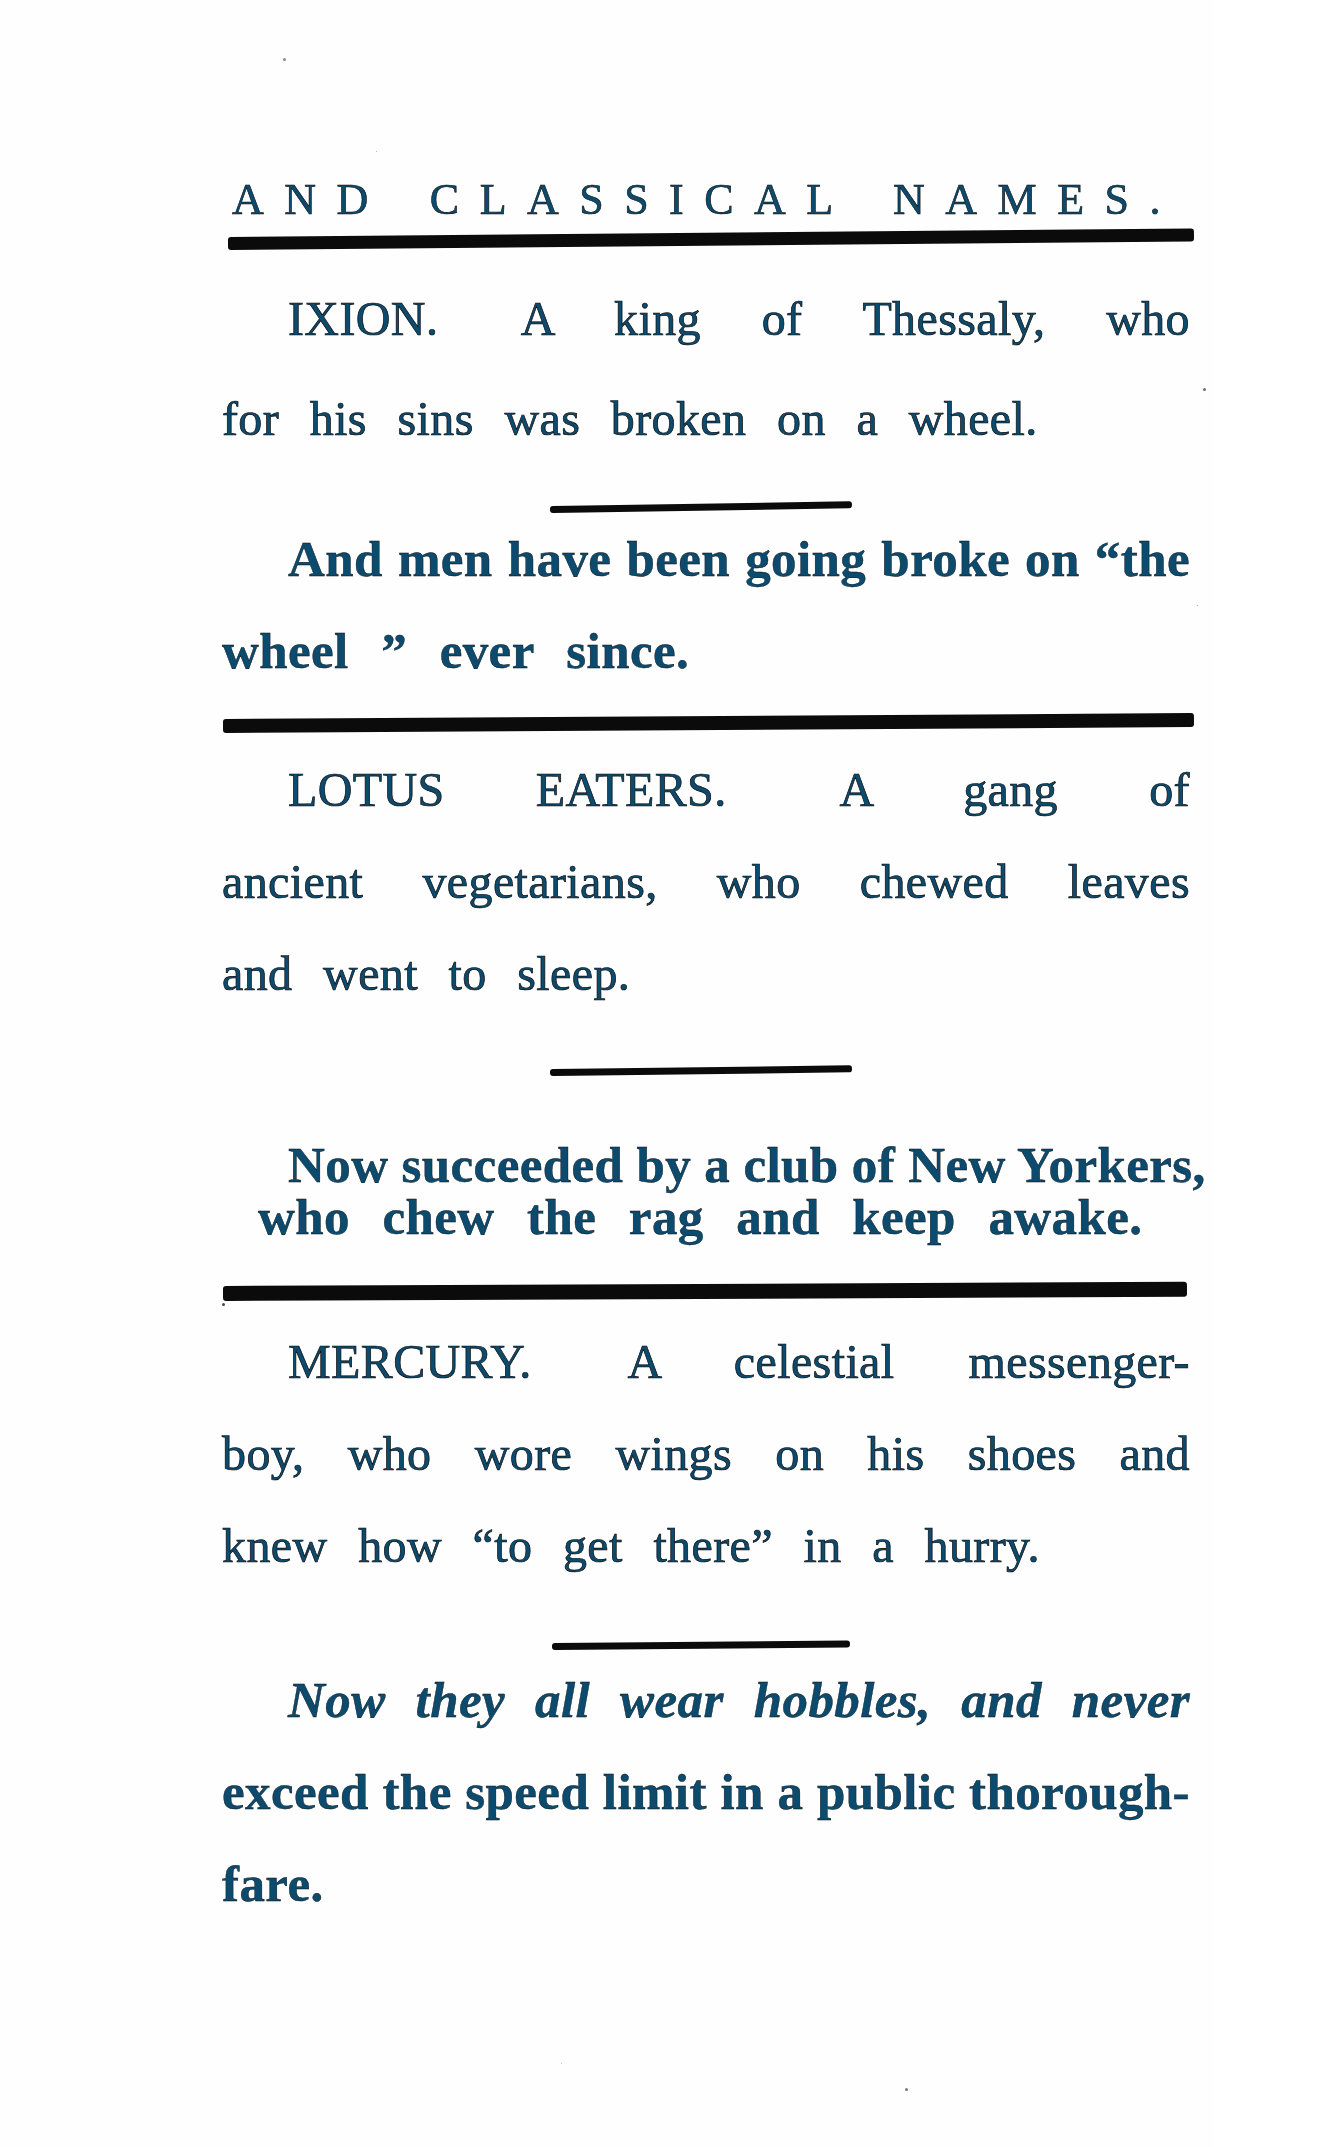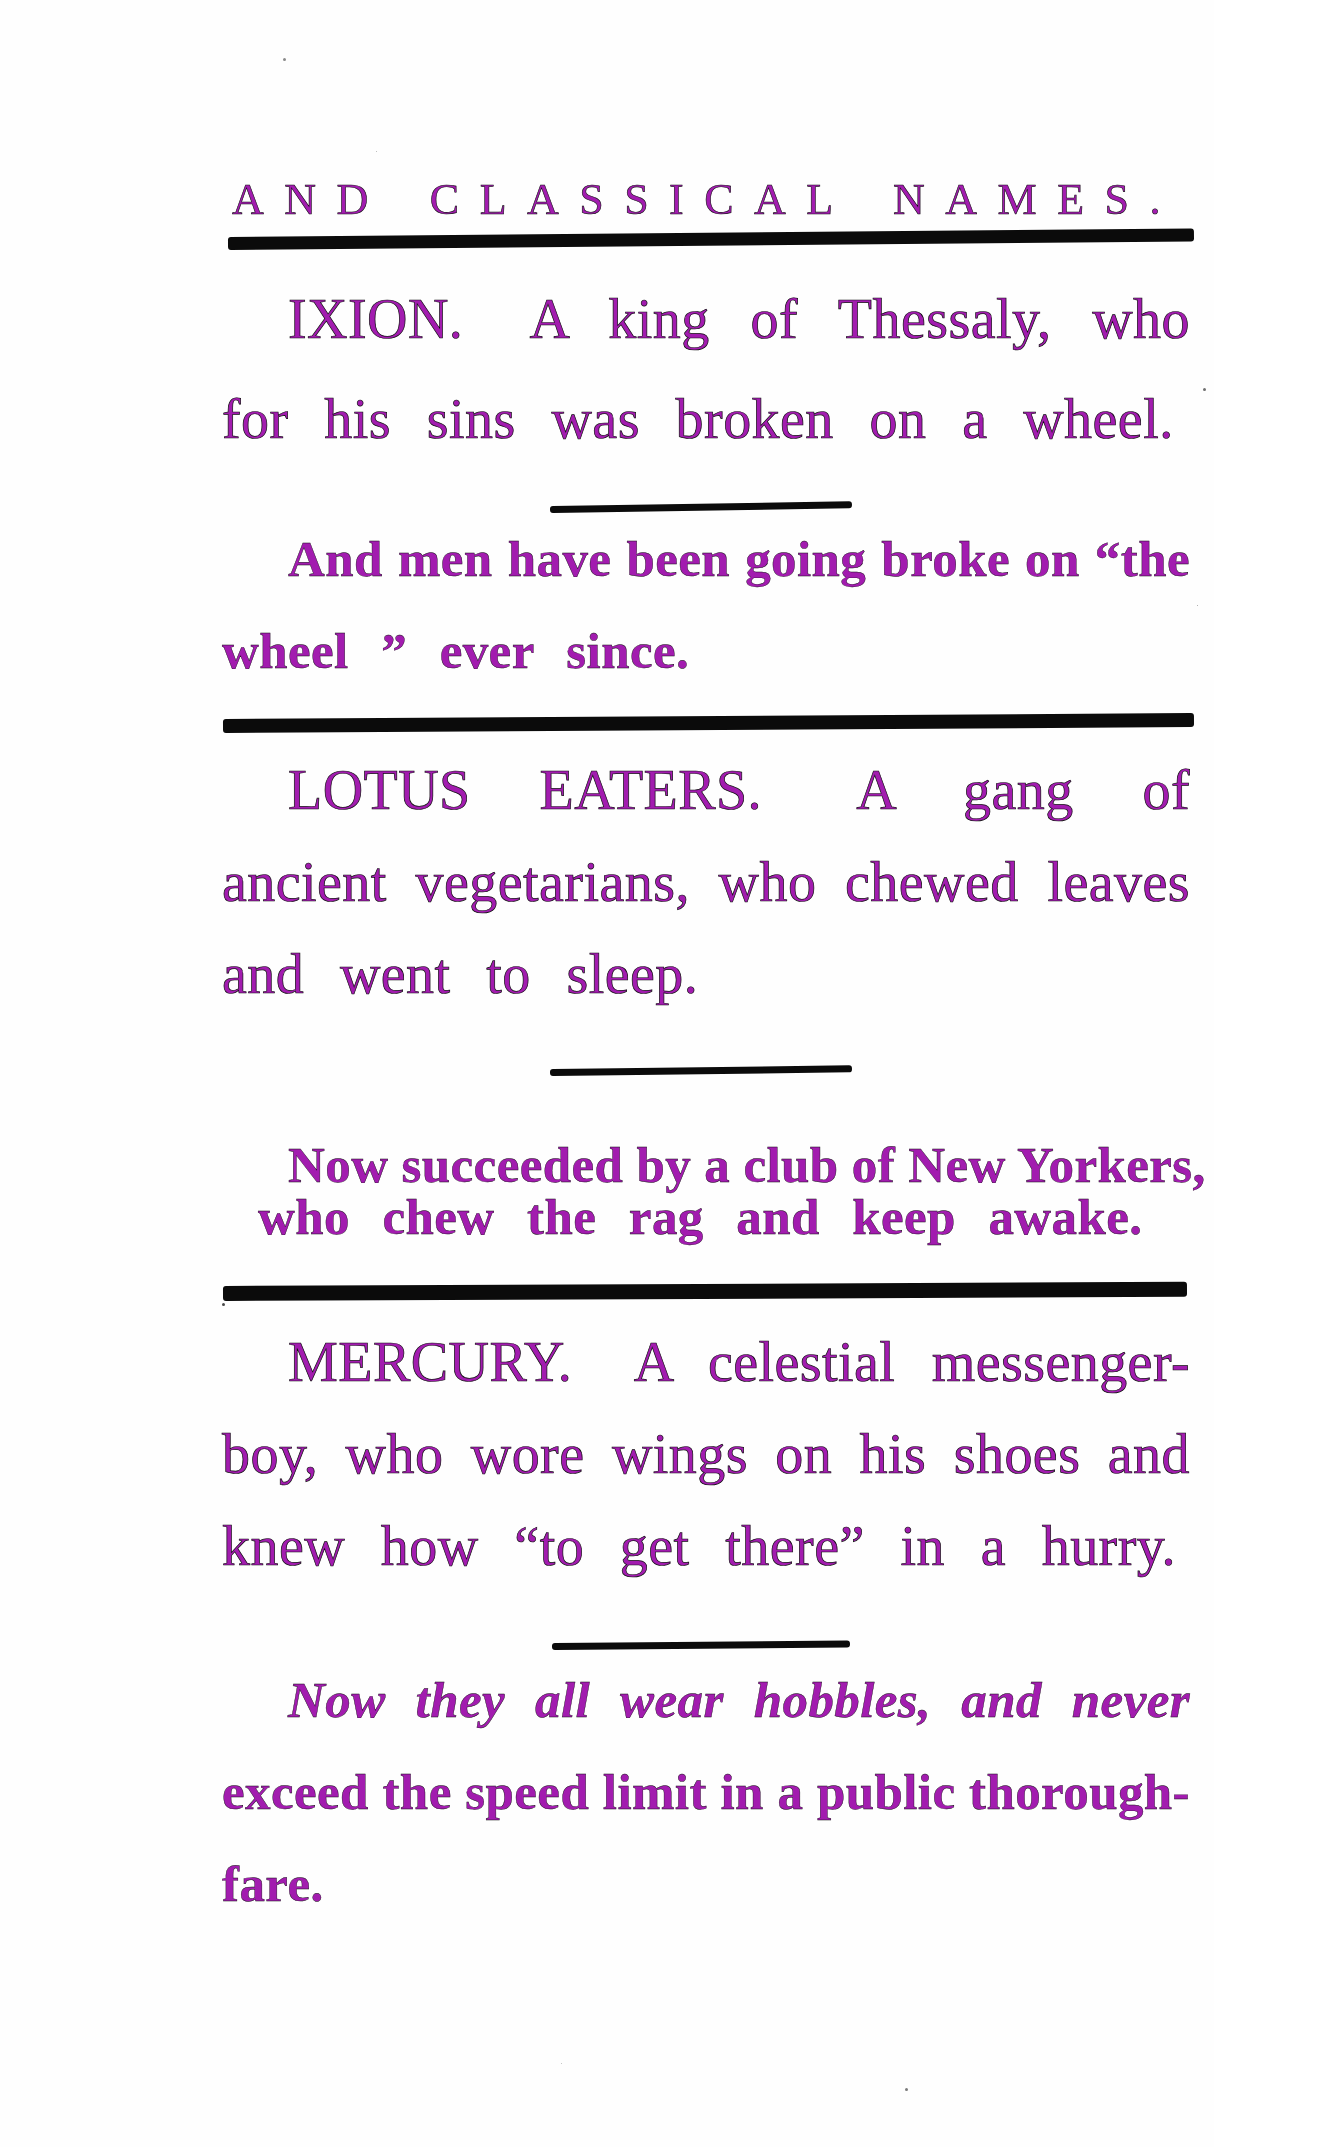--- a/index.html
+++ b/index.html
@@ -2,21 +2,21 @@
 <html><head>
 <meta charset="utf-8">
 <style>
   html,body{margin:0;padding:0;background:#ffffff;}
   .page{
     position:relative;
     width:1214px;height:2147px;
     background:#fefefe;
     overflow:hidden;
     font-family:"Liberation Serif","DejaVu Serif",serif;
-    color:#a21caf;
+    color:#0c4a6e;
   }
   .header{
     position:absolute;
     left:232px;top:174px;
     font-size:44px;
     line-height:52px;
     font-weight:400;
     letter-spacing:0.465em;
     word-spacing:0.22em;
     white-space:nowrap;
@@ -47,21 +47,21 @@
     height:60px;
     line-height:60px;
     text-align:justify;
     letter-spacing:0.008em;
     white-space:nowrap;
   }
   .line.first{padding-left:66px;}
   .line.just{text-align-last:justify;}
   .line.last{text-align-last:left;word-spacing:0.38em;}
   .def .line{
-    font-size:56px;
+    font-size:48px;
     font-weight:400;
     -webkit-text-stroke:0.7px #0d0d0d;
   }
   .quip .line{
     font-size:51px;
     font-weight:700;
     -webkit-text-stroke:0.4px #0d0d0d;
   }
   .specks{
     position:absolute;left:0;top:0;width:3px;height:3px;border-radius:50%;

